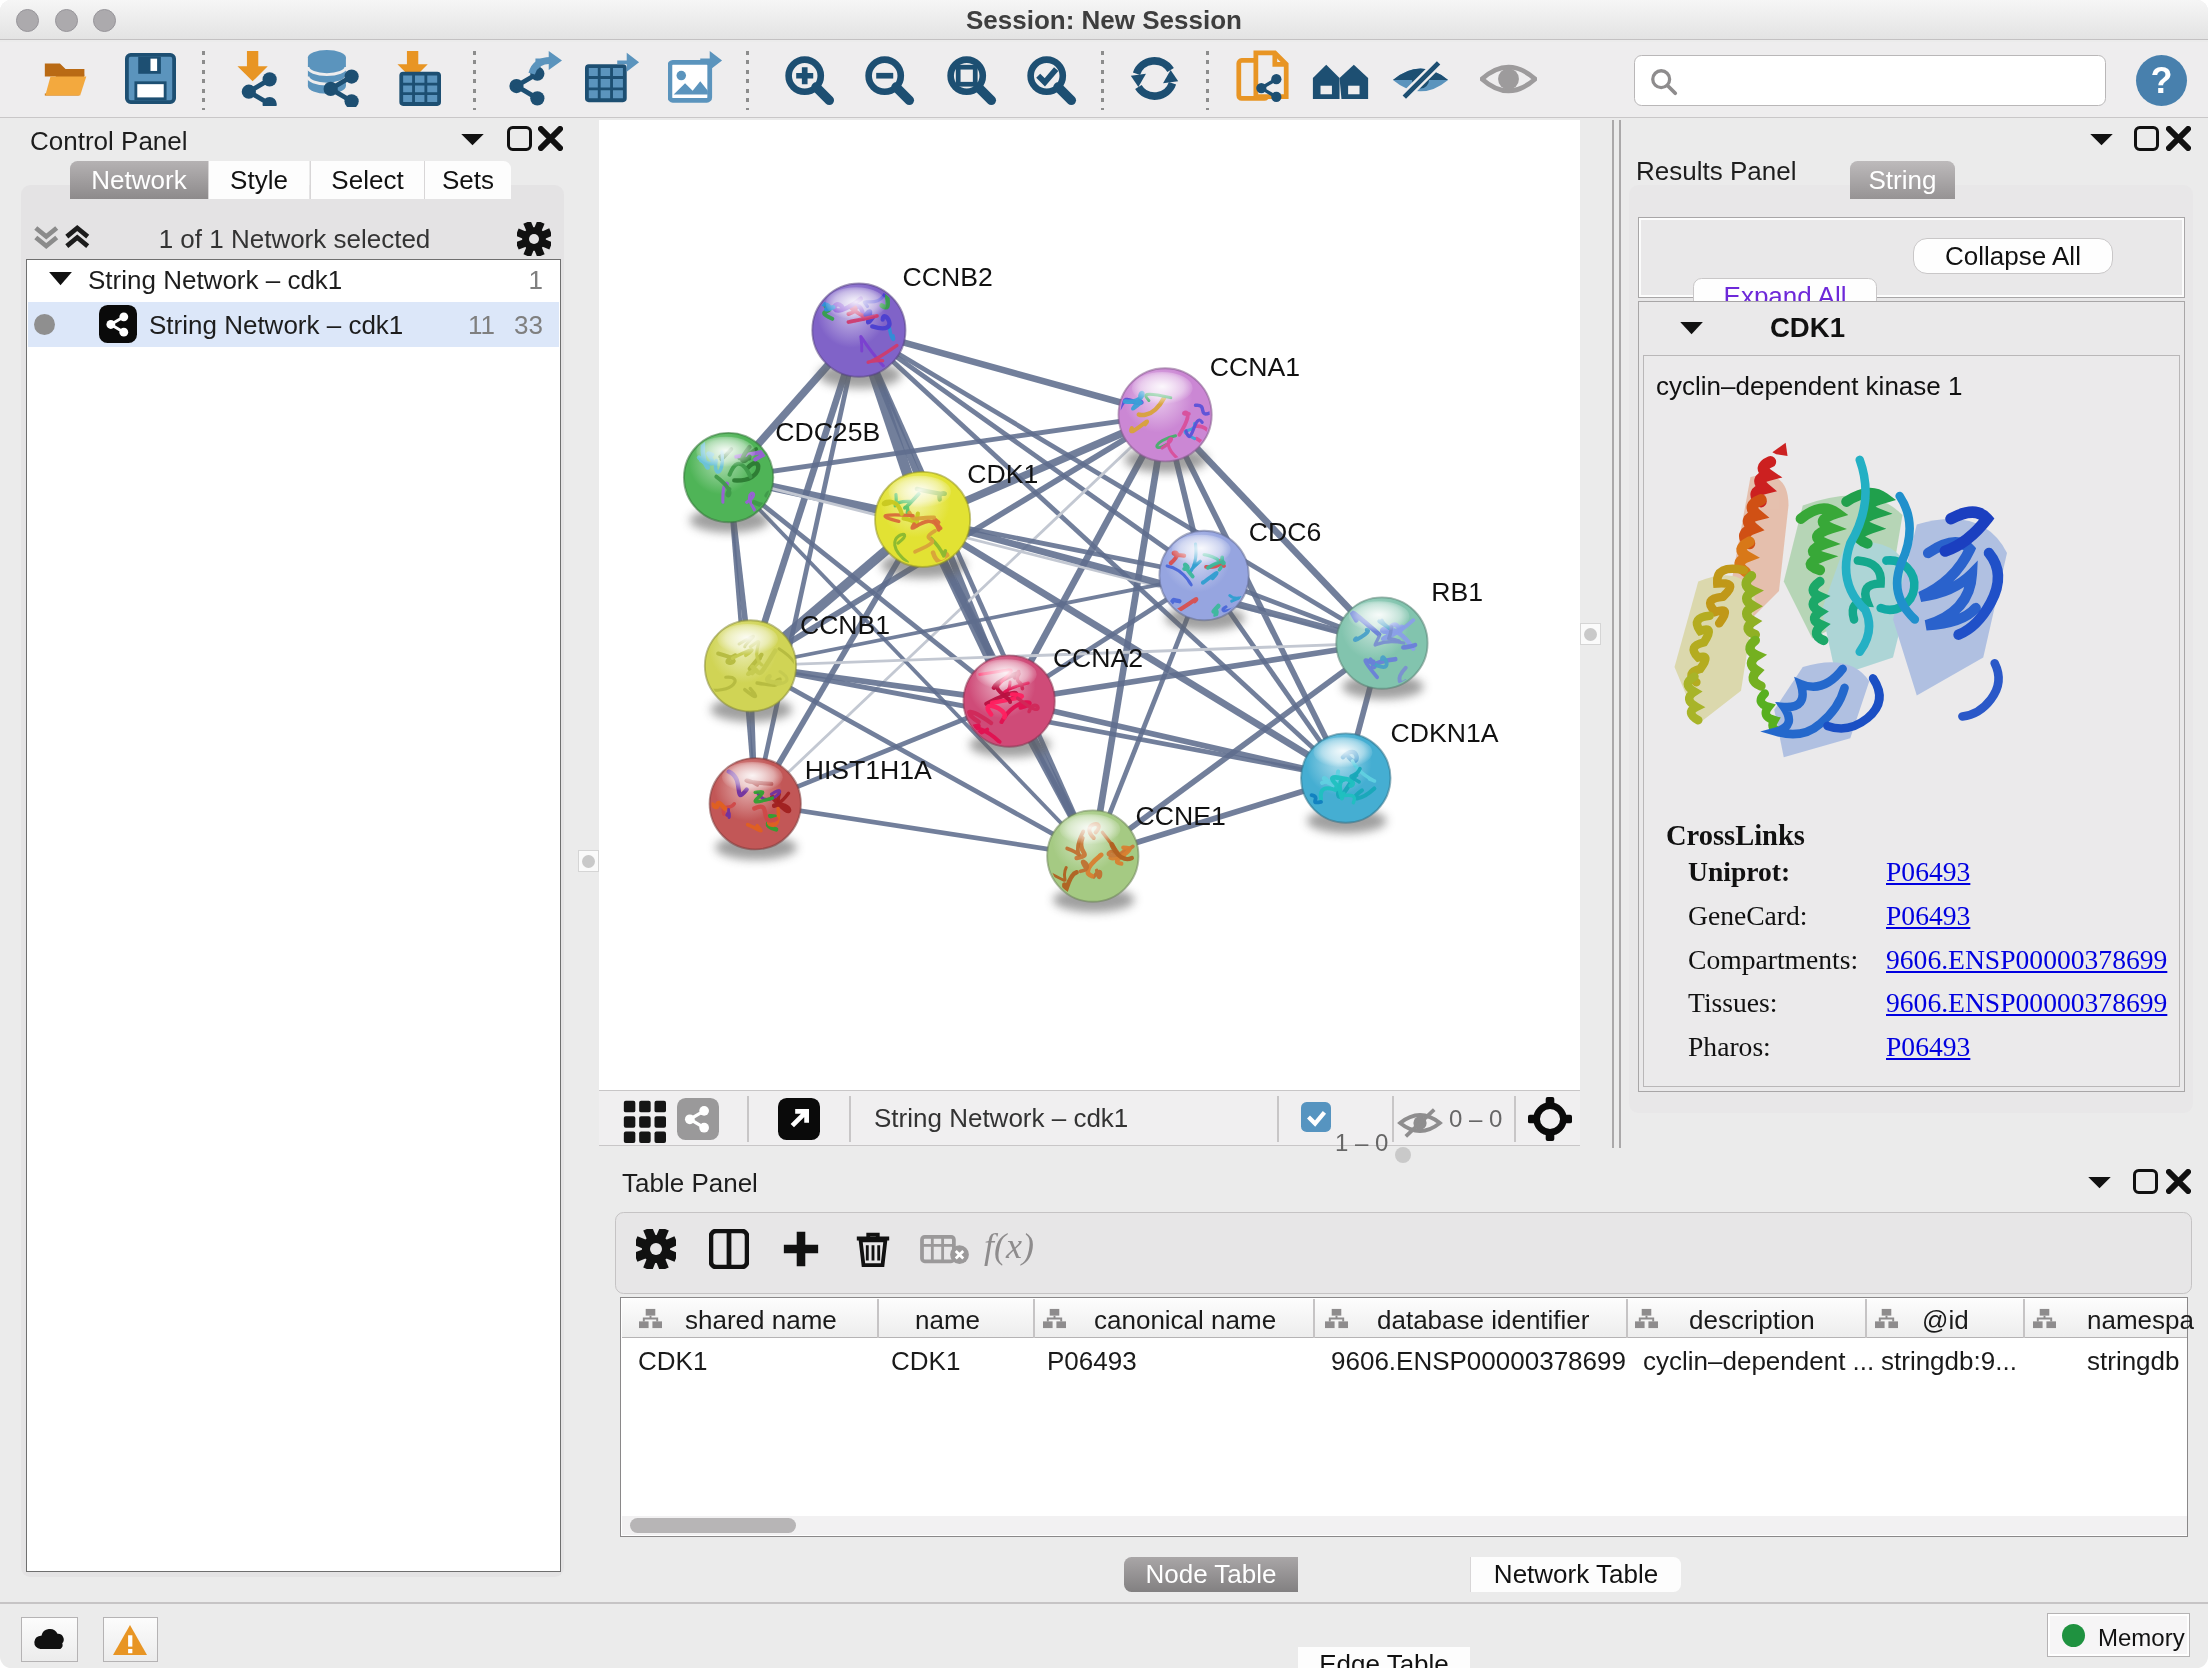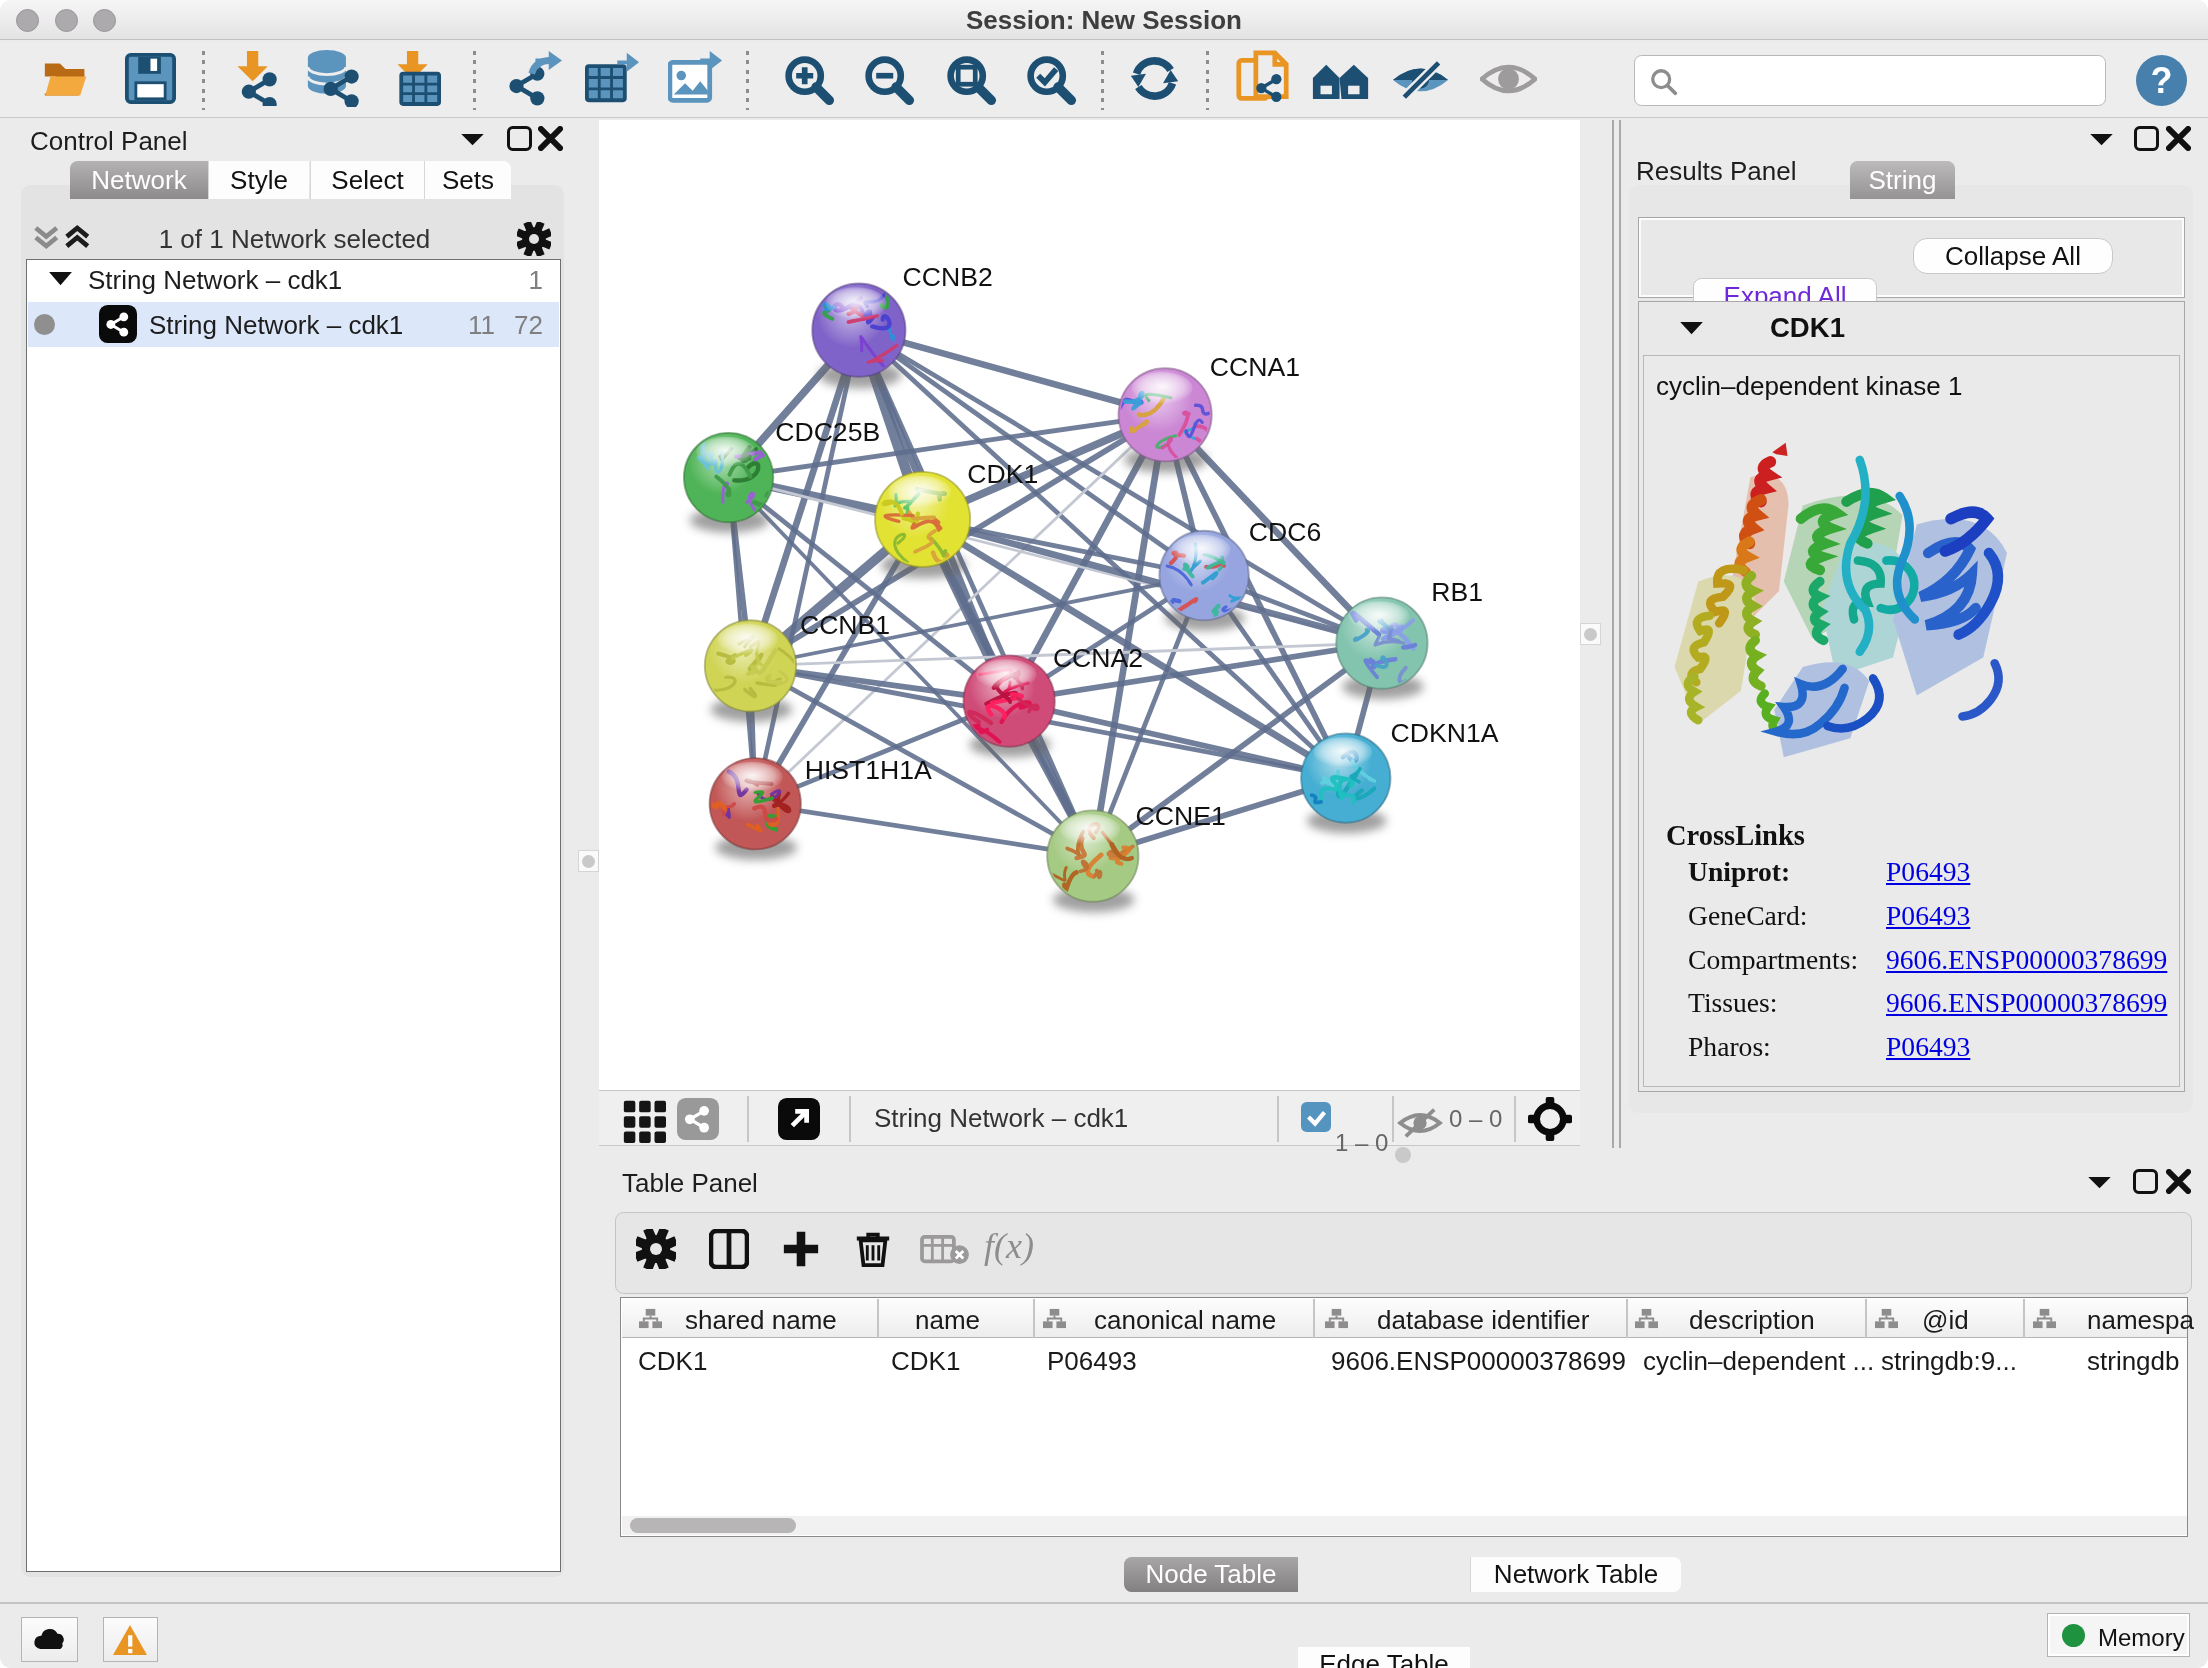--- a/index.html
+++ b/index.html
@@ -261,21 +261,21 @@
 <path d="M228 180 q24 6 18 26 q-20 -2 -12 18 q-18 -4 -14 16" stroke="#16a090" stroke-width="9" opacity="0.9"></path>
 <path d="M262 200 q22 18 6 44 q-16 22 -40 22" stroke="#2080c8" stroke-width="10" opacity="0.9"></path>
 <path d="M300 170 q28 2 34 24 q-26 4 -40 -6" stroke="#2866cc" stroke-width="11" opacity="0.9"></path>
 <path d="M330 200 q20 16 8 40 q-12 20 -32 26" stroke="#2452c8" stroke-width="11" opacity="0.9"></path>
 <path d="M188 96 q18 -12 30 -2 q-18 8 -4 14 q-18 6 -4 14" stroke="#28a858" stroke-width="9" opacity="0.9"></path>
 <path d="M238 70 q18 26 2 58" stroke="#1ea8b8" stroke-width="8" opacity="0.9"></path>
 </g>
     </svg>
 <div class="abs panti" style="left:149px;top:310px;">String Network – cdk1</div>
 <div class="abs" style="left:428px;top:310px;width:67px;text-align:right;font-size:26px;color:#7f7f7f;">11</div>
-<div class="abs" style="left:476px;top:310px;width:67px;text-align:right;font-size:26px;color:#7f7f7f;">72</div>
+<div class="abs" style="left:476px;top:310px;width:67px;text-align:right;font-size:26px;color:#7f7f7f;">33</div>
 <div class="abs" style="left:599px;top:120px;width:981px;height:970px;background:#fff;"></div>
 <div class="abs" style="left:578px;top:850px;width:21px;height:22px;background:#fafafa;border:1px solid #d5d5d5;"></div>
 <div class="abs" style="left:582px;top:855px;width:13.3px;height:13.3px;border-radius:50%;background:#c9c9c9;"></div>
 <div class="abs" style="left:1580px;top:623px;width:21px;height:22px;background:#fafafa;border:1px solid #d5d5d5;"></div>
 <div class="abs" style="left:1584px;top:628px;width:13.3px;height:13.3px;border-radius:50%;background:#c9c9c9;"></div>
 <div class="abs" style="left:1395px;top:1147px;width:16px;height:16px;border-radius:50%;background:#c9c9c9;"></div>
 <svg class="abs" style="left:599px;top:120px" width="981" height="970" viewBox="630 126 1031 1020">
       <defs>
         <filter id="blur6" x="-60%" y="-60%" width="220%" height="220%">
           <feGaussianBlur stdDeviation="5"></feGaussianBlur>

